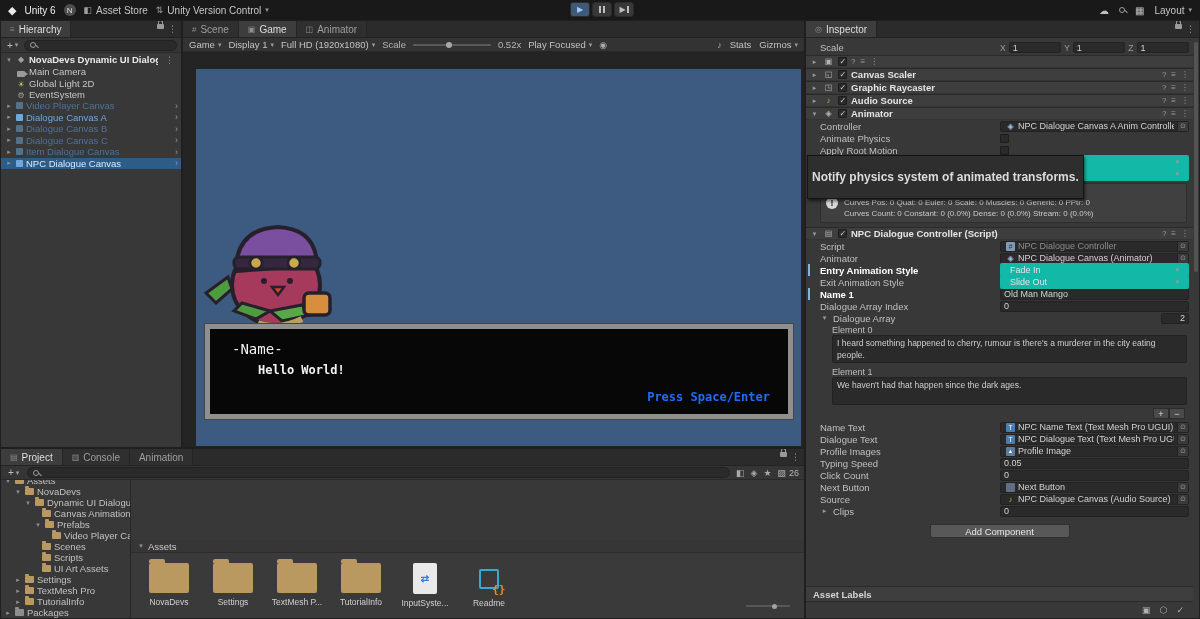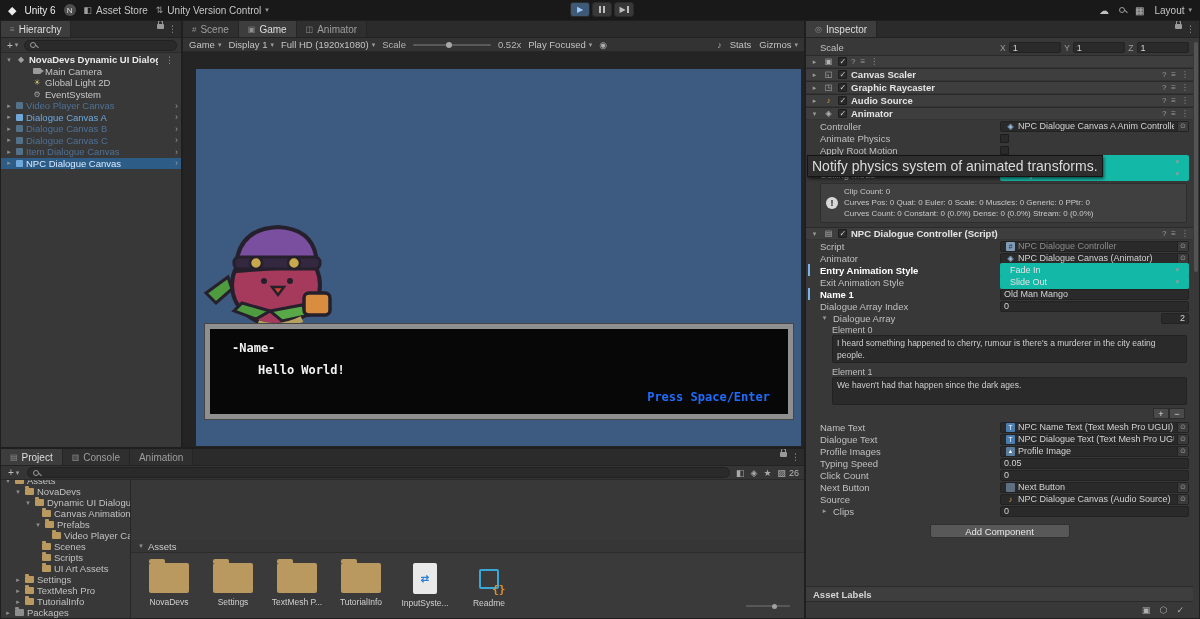--- a/index.html
+++ b/index.html
@@ -39,21 +39,21 @@
   .tab.active{background:#3d3d3d;color:#dedede;}
   .tab-icon{font-size:8px;color:#8f8f8f;}
   .tab-sp{flex:1;}
 
   
   .htoolbar{height:15px;display:flex;align-items:center;gap:4px;padding:0 4px;background:#353535;border-bottom:1px solid #2a2a2a;flex:none;}
   .plus-btn{display:flex;align-items:center;gap:2px;background:none;border:none;color:#bdbdbd;font-size:10px;padding:0 2px;}
   .searchbox{flex:1;height:11px;background:#2a2a2a;border:1px solid #212121;border-radius:6px;display:flex;align-items:center;gap:3px;padding:0 5px;}
   .htree{flex:1;overflow:hidden;font-size:9.5px;padding-top:1px;}
   .hrow{display:flex;align-items:center;height:11.5px;gap:3px;padding:0 3px 0 4px;color:#c6c6c6;position:relative;}
-  .hrow.child{padding-left:31px;}
+  .hrow.child{padding-left:15px;align-items:flex-end;}
   .harrow{width:8px;font-size:7px;color:#8f8f8f;text-align:center;flex:none;}
   .htext{flex:1;white-space:nowrap;overflow:hidden;}
   .hmore{color:#9a9a9a;font-size:9px;flex:none;}
   .scene-name{color:#eaeaea;font-weight:bold;}
   .pcube{width:7px;height:7px;border-radius:1px;background:var(--prefab-blue);flex:none;}
   .hrow.prefab .htext{color:var(--prefab-blue);}
   .hrow.prefab-dim .htext{color:var(--prefab-dim);}
   .hrow.prefab-dim .pcube{opacity:.5;}
   .hrow.selected{background:var(--selection);}
   .hrow.selected .htext{color:#d6eaff;}
@@ -68,21 +68,21 @@
   .gt-label{color:#b5b5b5;}
   .gt-icon{color:#a8a8a8;font-size:9px;}
   .gt-right{margin-left:auto;display:flex;align-items:center;gap:8px;}
   .slider{width:78px;height:10px;position:relative;display:flex;align-items:center;flex:none;}
   .slider-track{width:100%;height:2px;background:#5a5a5a;border-radius:1px;}
   .slider-knob{position:absolute;left:42%;top:2px;width:6px;height:6px;border-radius:50%;background:#a8a8a8;}
   .gviewport{flex:1;background:#242424;position:relative;}
   .game-canvas{position:absolute;left:13px;top:17px;width:605px;height:377px;background:var(--game-bg);overflow:hidden;}
   .sprite{position:absolute;left:2px;top:146px;}
   .dlgbox{position:absolute;left:9px;top:255px;width:588px;height:95px;background:#070707;border:5px solid #8f8f8f;box-shadow:0 0 0 1px #454545;}
-  .dlg-name{position:absolute;left:22px;top:12px;color:#f2f2f2;font-family:"DejaVu Sans Mono",monospace;font-weight:bold;font-size:12px;}
+  .dlg-name{position:absolute;left:22px;top:12px;color:#f2f2f2;font-family:"DejaVu Sans Mono",monospace;font-weight:normal;font-size:14px;}
   .dlg-text{position:absolute;left:48px;top:34px;color:#f2f2f2;font-family:"DejaVu Sans Mono",monospace;font-weight:bold;font-size:12px;}
   .dlg-prompt{position:absolute;right:18px;bottom:10px;color:var(--prompt-blue);font-family:"DejaVu Sans Mono",monospace;font-weight:bold;font-size:12px;}
 
   
   .ptoolbar{height:14px;background:#353535;border-bottom:1px solid #292929;display:flex;align-items:center;gap:6px;padding:0 5px;flex:none;}
   .pcount{display:flex;align-items:center;gap:3px;color:#b5b5b5;font-size:9px;}
   .pbody{flex:1;display:flex;overflow:hidden;align-items:flex-end;}
   .ptree{width:130px;border-right:1px solid #272727;padding-top:2px;font-size:9.5px;overflow:hidden;flex:none;}
   .trow{display:flex;align-items:center;height:11px;gap:3px;color:#c2c2c2;white-space:nowrap;overflow:hidden;}
   .mfold{width:9px;height:7px;background:var(--folder-tan);border-radius:1px;position:relative;flex:none;}
@@ -120,21 +120,21 @@
   .chk{width:9px;height:9px;background:#2a2a2a;border:1px solid #1d1d1d;border-radius:1px;position:relative;flex:none;}
   .chk.on::after{content:'✓';position:absolute;left:.5px;top:-1.5px;font-size:8px;color:#cfcfcf;}
   .fold{width:9px;font-size:7px;color:#9a9a9a;text-align:center;flex:none;}
   .comp-head{height:13px;background:#3e3e3e;border-top:1px solid #2a2a2a;border-bottom:1px solid #343434;display:flex;align-items:center;gap:4px;padding:0 4px;flex:none;}
   .cicon{width:11px;text-align:center;font-size:8px;color:#b5b5b5;flex:none;}
   .cname{font-size:9.5px;font-weight:bold;color:#e4e4e4;flex:1;white-space:nowrap;overflow:hidden;}
   .hright{display:flex;align-items:center;gap:5px;color:#9d9d9d;font-size:8px;}
   .xyz{flex:1;display:flex;align-items:center;gap:3px;}
   .axis{font-size:8.5px;color:#9a9a9a;}
   .scale-row{height:15px;}
-  .tooltip{position:absolute;left:1px;top:-1px;background:#2e2e2e;border:1px solid #141414;box-shadow:1px 2px 3px rgba(0,0,0,.55);color:#dcdcdc;font-size:14px;display:flex;align-items:center;padding:2px 4px;white-space:nowrap;z-index:4;}
+  .tooltip{position:absolute;left:1px;top:-1px;background:#2e2e2e;border:1px solid #141414;box-shadow:1px 2px 3px rgba(0,0,0,.55);color:#dcdcdc;font-size:12px;display:flex;align-items:center;padding:14px 4px;white-space:nowrap;z-index:4;font-weight:bold;}
   .infobox{margin:3px 6px 4px 14px;background:#404040;border:1px solid #2e2e2e;border-radius:2px;display:flex;gap:6px;padding:3px 5px;flex:none;}
   .warnic{width:12px;height:12px;border-radius:50%;background:#d8d8d8;color:#222;font-weight:bold;font-size:9px;display:flex;align-items:center;justify-content:center;flex:none;align-self:center;}
   .infolines{font-size:8px;color:#c9c9c9;line-height:1.35;white-space:nowrap;overflow:hidden;}
   .el-label{font-size:9px;color:#bdbdbd;padding-left:26px;height:11px;display:flex;align-items:center;flex:none;}
   .el-box{margin:0 6px 3px 26px;background:#2a2a2a;border:1px solid #222;border-radius:2px;color:#cfcfcf;font-size:8.5px;line-height:1.35;padding:2px 4px;height:28px;overflow:hidden;flex:none;}
   .arr-foot{display:flex;justify-content:flex-end;padding:0 8px 2px 0;flex:none;}
   .arr-foot button{width:16px;height:11px;background:#4a4a4a;border:1px solid #2c2c2c;color:#ddd;font-size:9px;display:flex;align-items:center;justify-content:center;padding:0;}
   .size-field{flex:0 0 28px;justify-content:flex-end;}
   .addc-wrap{display:flex;justify-content:center;padding:7px 0 4px;flex:none;}
   .addc{width:140px;height:14px;background:#585858;border:1px solid #303030;border-radius:2px;color:#e8e8e8;font-size:9.5px;}

